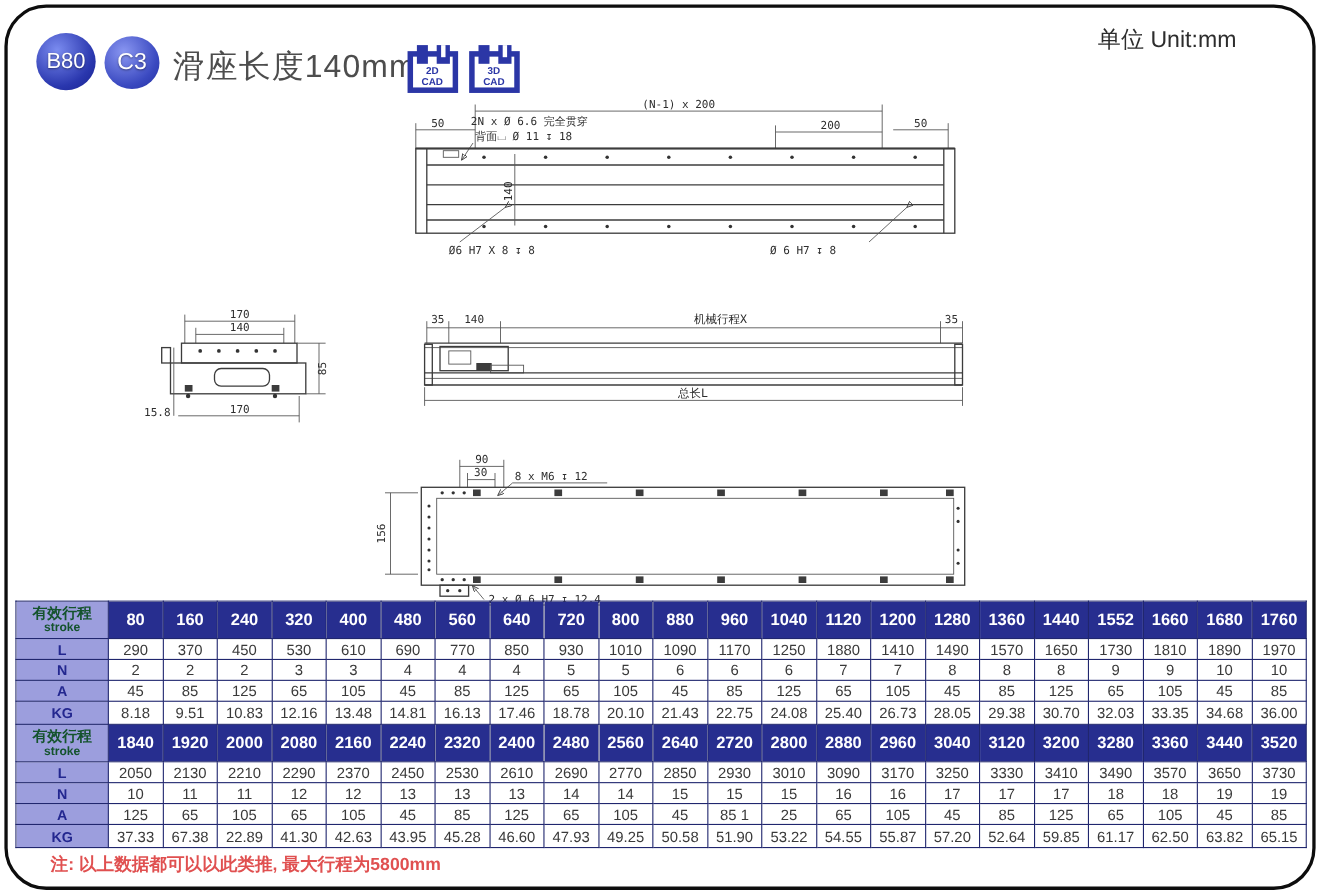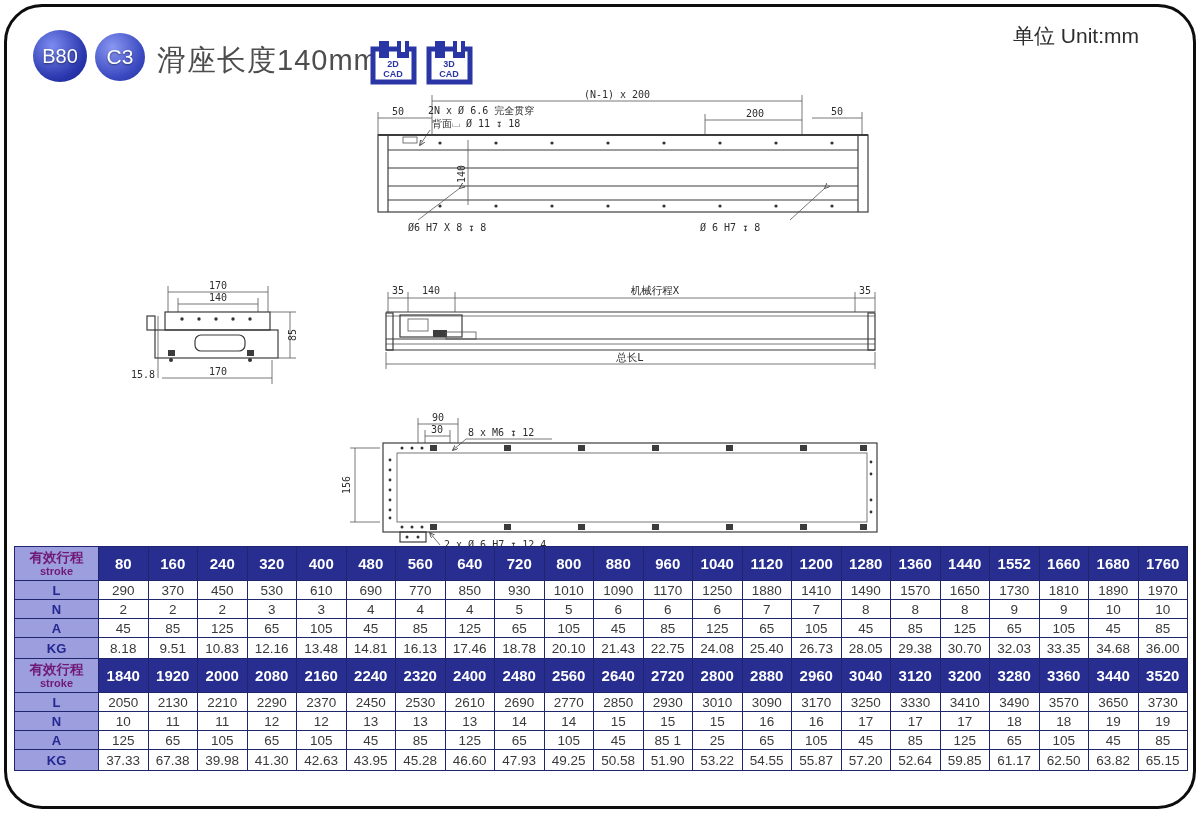--- a/index.html
+++ b/index.html
@@ -10,39 +10,39 @@
   
   .badge { position:absolute; border-radius:50%; display:flex; align-items:center; justify-content:center;
            color:#fff; font-weight:normal; text-shadow:0 1px 2px rgba(0,0,20,.5); }
   #badge-b80 { left:33px; top:30px; width:54px; height:52px; font-size:20px;
     background:radial-gradient(circle at 35% 30%, #7b8cf0, #2a37ae 65%, #16208d); }
   #badge-c3 { left:95px; top:33px; width:50px; height:48px; font-size:21px;
     background:radial-gradient(circle at 35% 30%, #8a97f2, #3a49c0 65%, #222ea0); }
   #page-title { position:absolute; left:157px; top:41px; font-size:29px; color:#4d4d4d; letter-spacing:1px; }
   .cad-icon { position:absolute; top:40px; width:47px; height:45px; cursor:pointer; }
   #cad-2d { left:370px; } #cad-3d { left:426px; }
-  #unit-label { position:absolute; right:61px; top:22px; font-size:21px; color:#2d2d2d; }
+  #unit-label { position:absolute; right:76px; top:22px; font-size:21px; color:#2d2d2d; }
 
   
   svg.draw { position:absolute; }
   svg.draw line, svg.draw rect, svg.draw path, svg.draw polyline { stroke:#3c3c3c; fill:none; }
   svg.draw .thin { stroke-width:.8; stroke:#555; }
   svg.draw .med { stroke-width:1.2; }
   svg.draw .thick { stroke-width:2; }
   svg.draw .dot { fill:#333; stroke:none; }
   svg.draw .sq { fill:#3c3c3c; stroke:none; }
   svg.draw text { font:10px "DejaVu Sans Mono", "DejaVu Sans", monospace; fill:#2e2e2e; stroke:none; }
   svg.draw text.cjk { font-size:10.5px; }
 
   
   #spec-table { position:absolute; left:14px; top:546px; width:1174px; border-collapse:collapse; table-layout:fixed; }
   #spec-table td, #spec-table th { border:1px solid #20266e; text-align:center; vertical-align:middle; overflow:hidden; white-space:nowrap; }
   #spec-table col.label-col { width:84px; }
   tr.stroke-row th { background:var(--navy); color:#fff; font-size:15px; font-weight:bold; height:34px; }
-  tr.stroke-row th.label-cell { background:var(--label_bg); color:#701a75; }
+  tr.stroke-row th.label-cell { background:var(--label_bg); color:#14532d; }
   .stroke-label .zh { display:block; font-size:13.5px; font-weight:bold; line-height:15px; }
   .stroke-label .en { display:block; font-size:11px; font-weight:bold; line-height:12px; }
   tr.data-row td { background:#fff; color:#3a3a3a; font-size:13.5px; height:19px; }
   tr.data-row td.label-cell { background:var(--label_bg); color:#23278f; font-weight:bold; font-size:13px; }
   tr.kg-row td { height:21px; }
 
   #note { position:absolute; left:46px; top:776px; font-size:16px; color:var(--note_red); font-weight:bold; }
 </style>
 </head>
 <body>
@@ -495,21 +495,21 @@
           <td>125</td>
           <td>65</td>
           <td>105</td>
           <td>45</td>
           <td>85</td>
         </tr>
         <tr class="data-row kg-row">
           <td class="label-cell">KG</td>
           <td>37.33</td>
           <td>67.38</td>
-          <td>39.98</td>
+          <td>22.89</td>
           <td>41.30</td>
           <td>42.63</td>
           <td>43.95</td>
           <td>45.28</td>
           <td>46.60</td>
           <td>47.93</td>
           <td>49.25</td>
           <td>50.58</td>
           <td>51.90</td>
           <td>53.22</td>
@@ -519,13 +519,14 @@
           <td>52.64</td>
           <td>59.85</td>
           <td>61.17</td>
           <td>62.50</td>
           <td>63.82</td>
           <td>65.15</td>
         </tr>
       </tbody>
   </table>
 
+  <div id="note">注: 以上数据都可以以此类推, 最大行程为5800mm</div>
 </div>
 
 </body></html>

